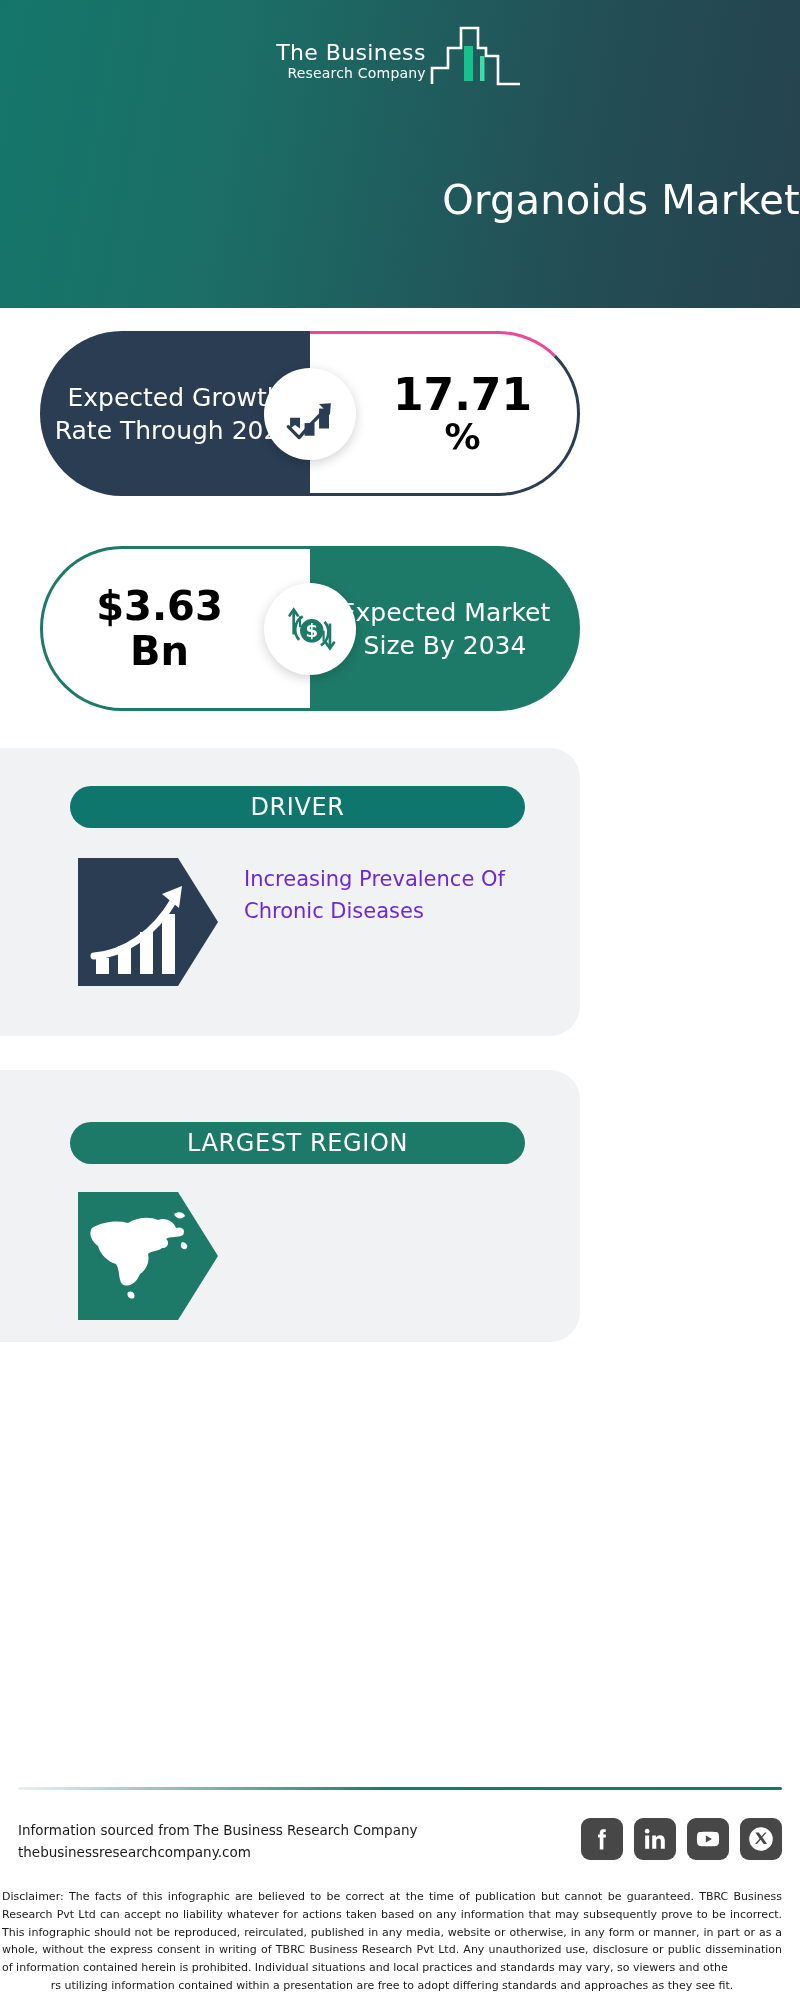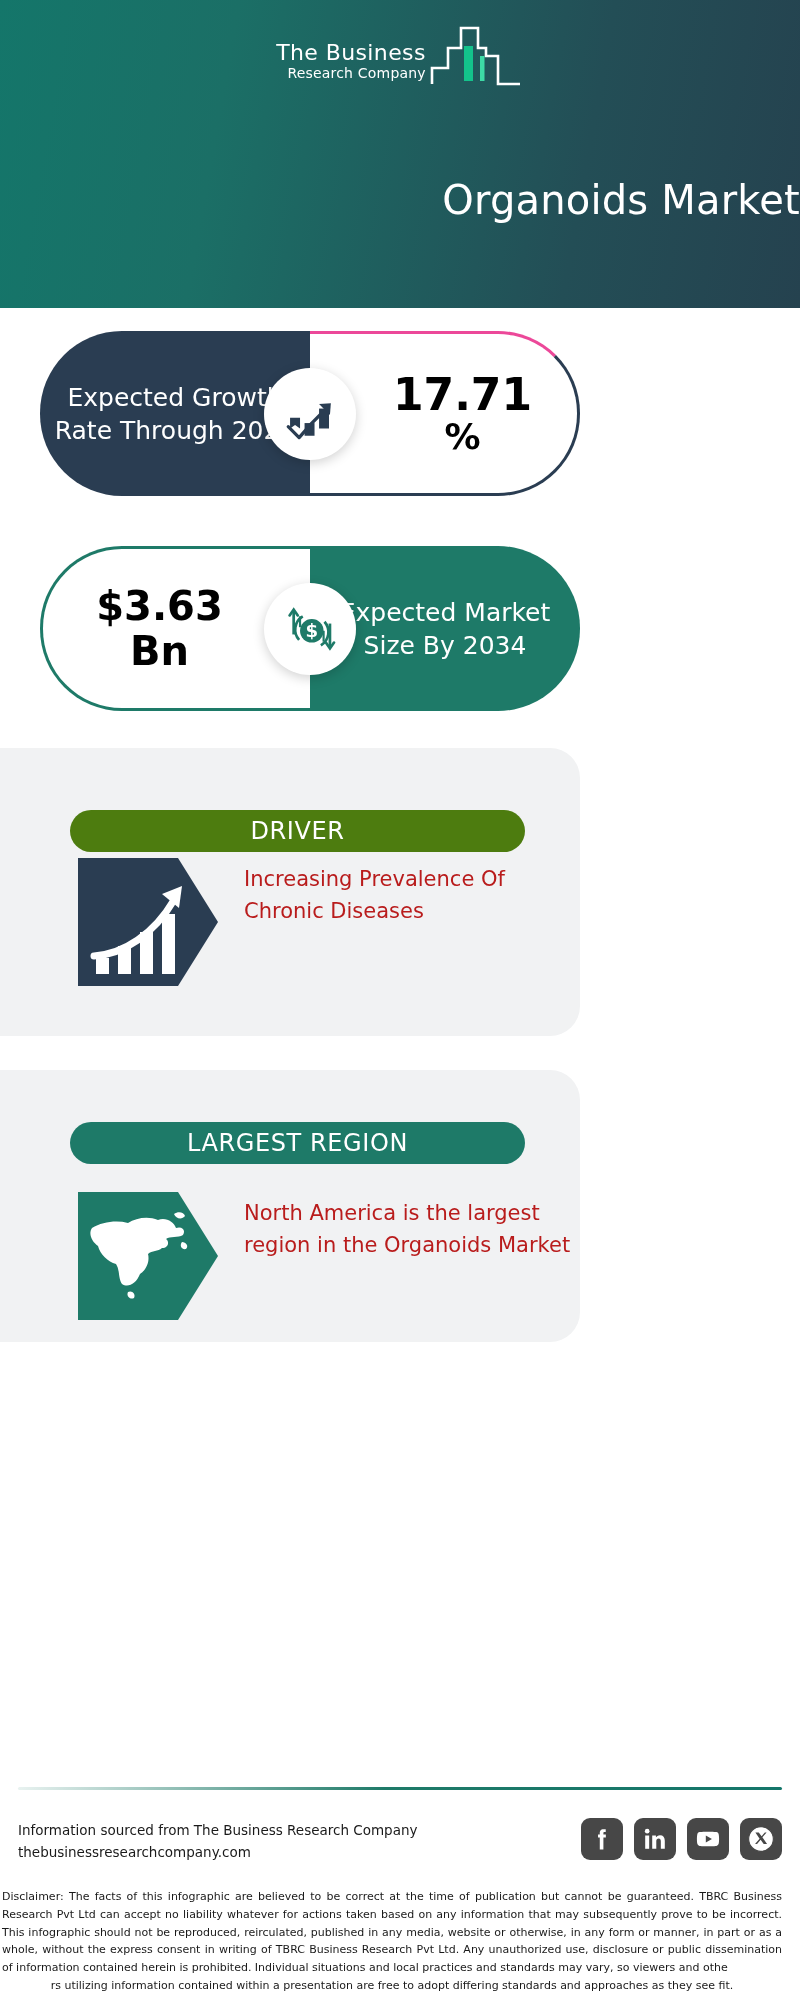--- a/index.html
+++ b/index.html
@@ -112,32 +112,32 @@
   }
   .panel-driver { top: 748px; height: 288px; }
   .panel-region { top: 1070px; height: 272px; }
 
   .pill {
     position:absolute; left: 70px; width: 455px; height: 42px;
     border-radius: 21px; display:flex; align-items:center; justify-content:center;
     color:#fff; font-size: 24px; letter-spacing: .6px;
     font-family:"DejaVu Sans", sans-serif; font-weight:400;
   }
-  .pill-driver { top: 38px; background:#4d7c0f;margin-top:24px; }
+  .pill-driver { top: 38px; background:#0f766e; }
   .pill-region { top: 52px; background:#1e7a68; }
 
   .row { position:absolute; display:flex; align-items:flex-start; gap: 26px; left: 78px; }
   .row-driver { top: 110px; }
   .row-region { top: 122px; }
 
   .shape { width: 140px; height: 128px; flex: 0 0 140px; position: relative; }
   .shape svg { width:140px; height:128px; display:block; }
 
   .copy {
-    font-size: 21px; line-height: 1.52; color:#b91c1c;
+    font-size: 21px; line-height: 1.52; color:#6d28d9;
     font-family:"DejaVu Sans", sans-serif; max-width: 330px; padding-top: 6px;
   }
 
   
   .rule {
     position:absolute; left: 18px; top: 1787px; width: 764px; height: 3px;
     background: linear-gradient(90deg, #e8f2f0 0%, #1e7a68 48%, #14766a 100%);
     border-radius: 2px;
   }
   .src {
@@ -257,21 +257,20 @@
           <path d="M0 0 H100 L140 64 L100 128 H0 Z" fill="#1e7a68"></path>
           <path d="M14 36 C24 30 38 28 50 31 C58 26 70 24 80 28 C88 25 96 30 98 36
                    C104 34 108 38 105 43 C100 46 92 44 88 47 C92 50 90 56 84 56
                    C80 60 74 58 70 62 C72 70 68 78 62 82 C58 92 50 96 44 92
                    C40 86 42 78 38 72 C30 70 22 62 20 54 C14 50 10 42 14 36 Z" fill="#ffffff"></path>
           <path d="M96 22 C100 19 106 20 107 24 C104 28 98 27 96 22 Z" fill="#ffffff"></path>
           <path d="M104 50 C108 50 111 54 108 57 C104 58 101 54 104 50 Z" fill="#ffffff"></path>
           <path d="M50 100 C54 98 58 102 56 106 C52 108 48 104 50 100 Z" fill="#ffffff"></path>
         </svg>
       </div>
-      <div class="copy">North America is the largest region in the Organoids Market</div>
     </div>
   </div>
 
   <div class="rule"></div>
 
   <div class="src">
     <div>Information sourced from The Business Research Company</div>
     <div>thebusinessresearchcompany.com</div>
   </div>
 

